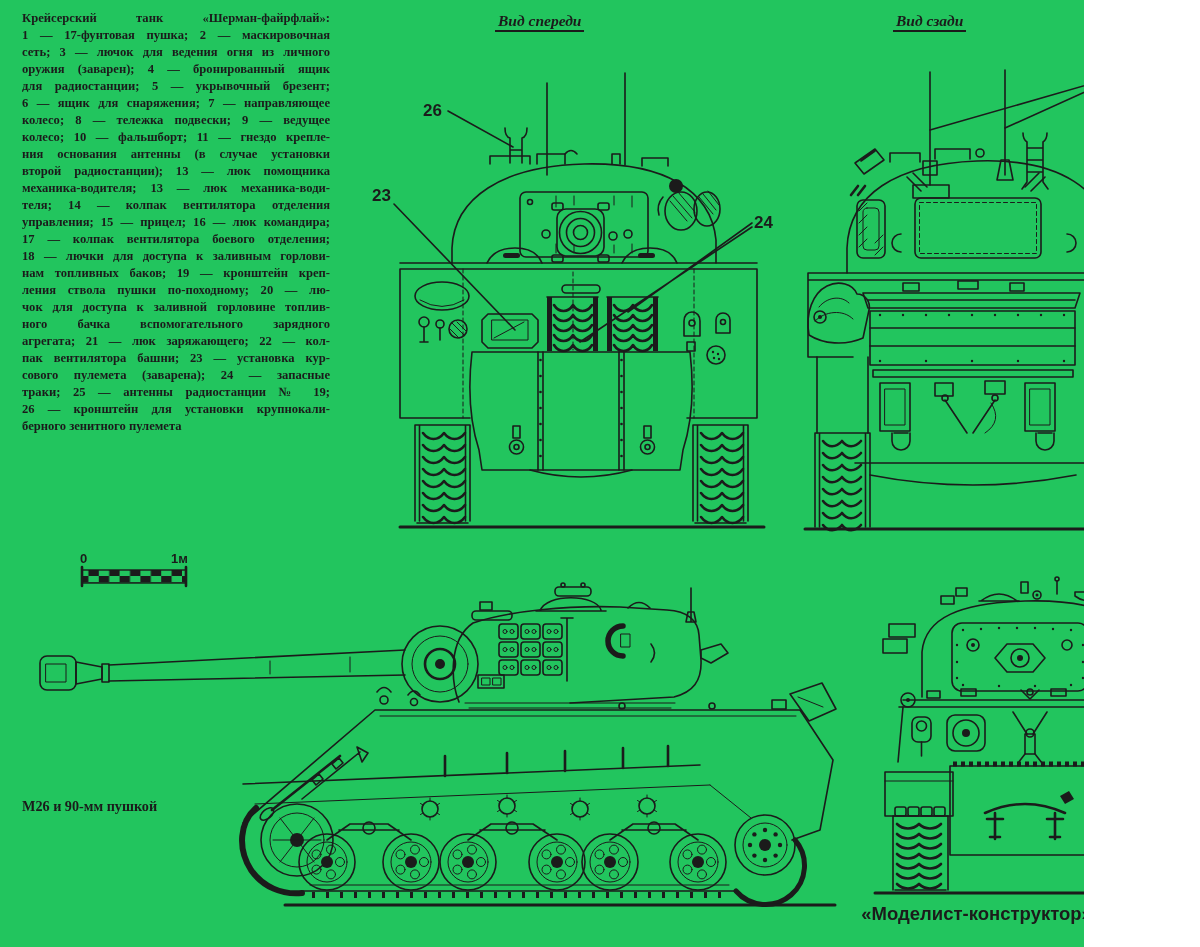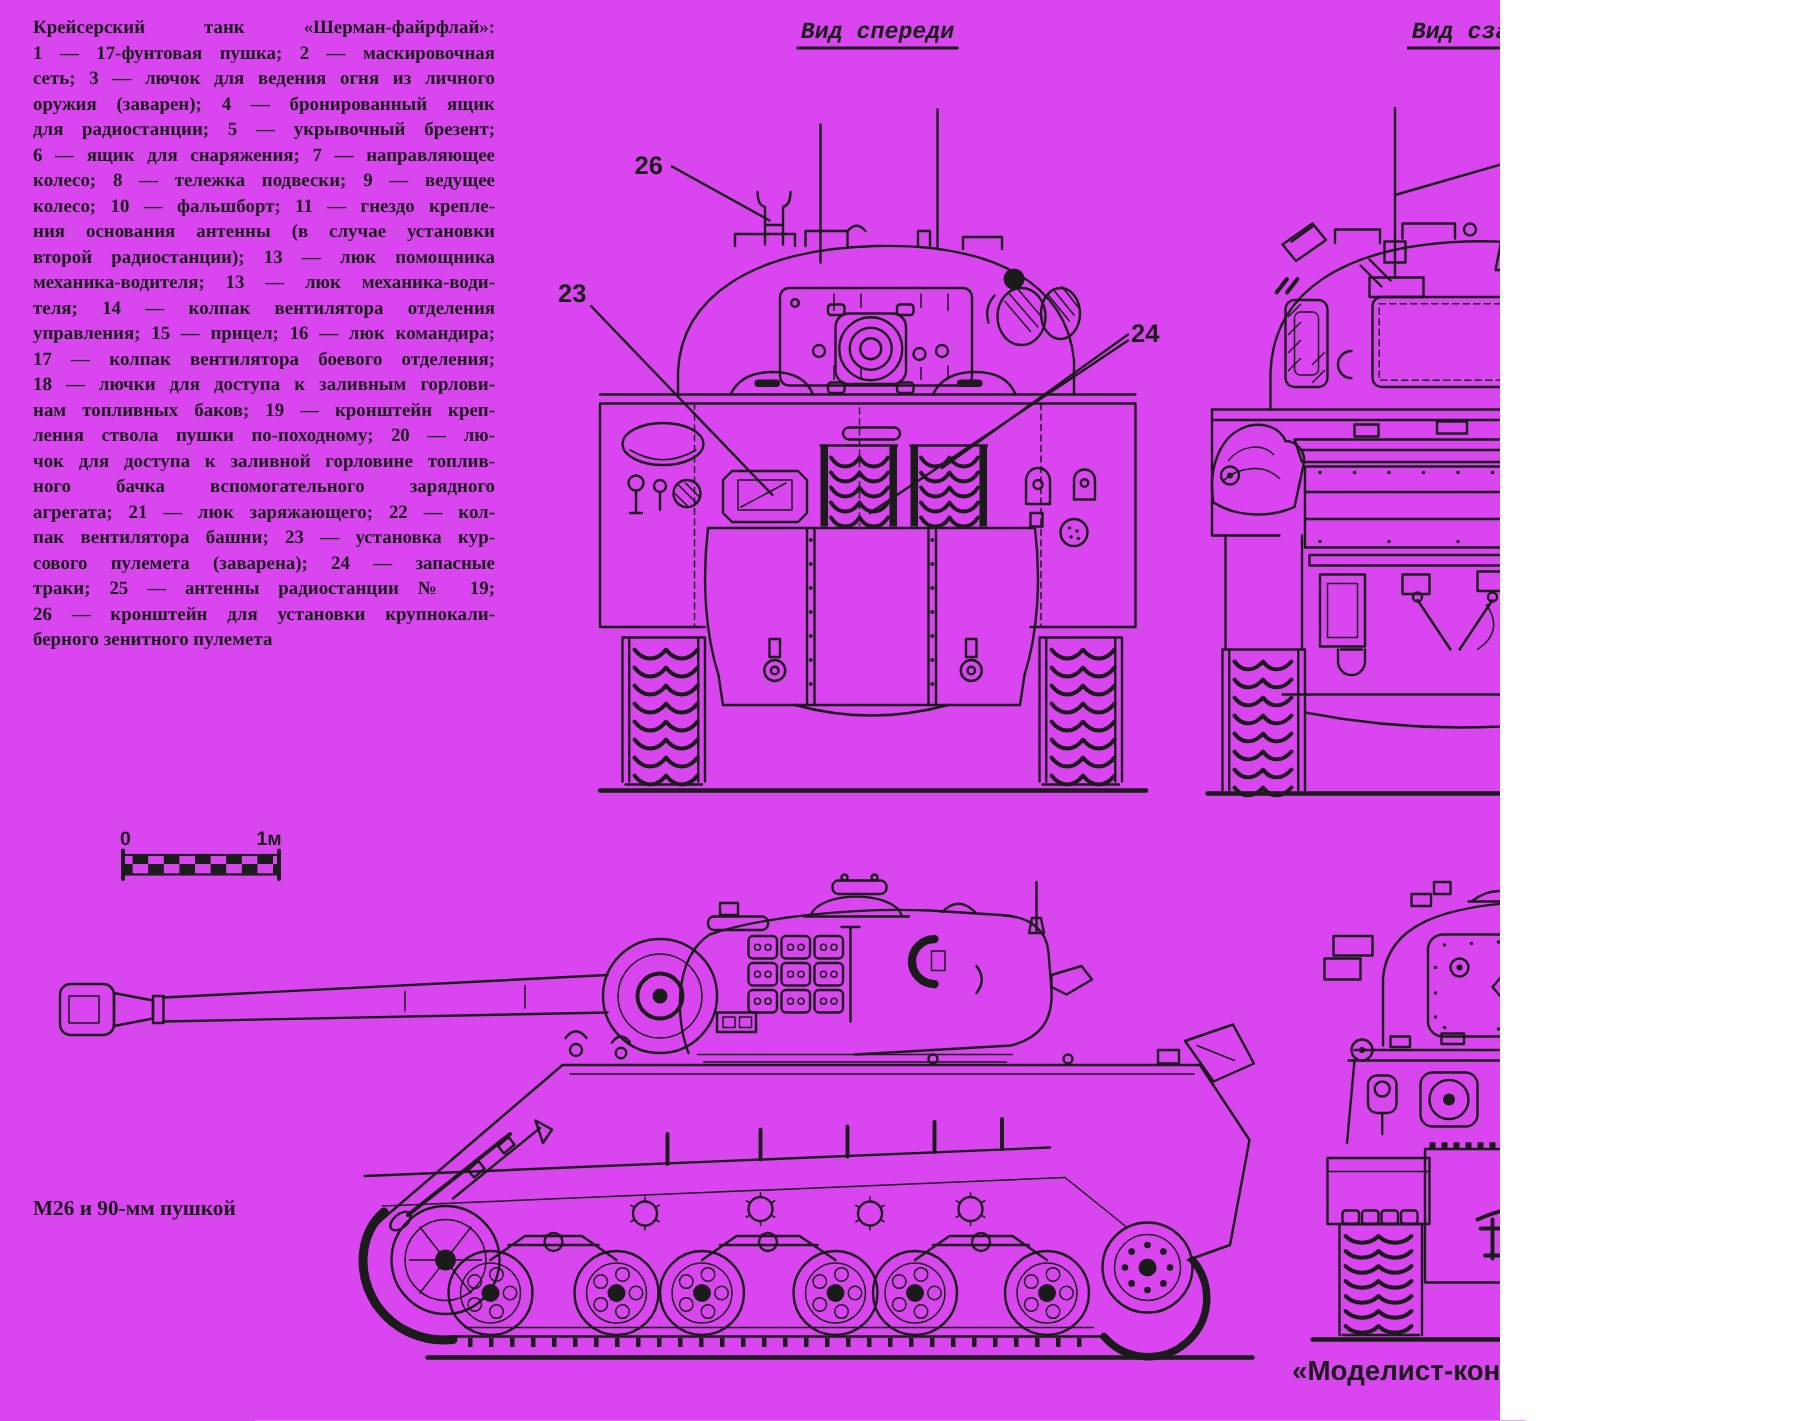--- a/index.html
+++ b/index.html
@@ -1,26 +1,26 @@
 <!DOCTYPE html>
 <html><head>
 <meta charset="utf-8">
 <style>
   html,body{margin:0;padding:0;}
-  .page{position:relative;width:1000px;height:947px;background:#d946ef;overflow:hidden;
+  .page{position:relative;width:1084px;height:947px;background:#22c55e;overflow:hidden;
         font-family:"Liberation Serif",serif;color:#1b1b1b;}
   .abs{position:absolute;}
   
   .legend{left:22px;top:10px;width:308px;font-weight:700;font-size:12.6px;line-height:17px;}
   .jl{text-align:justify;text-align-last:justify;}
   .tline{text-align:justify;text-align-last:justify;}
   .legend [data-name="legend-body"] .tline:last-child{text-align-last:left;}
   
-  .view-title{font-family:Liberation Mono, monospace;font-weight:700;font-style:italic;
-              font-size:15.5px;text-align:center;}
+  .view-title{font-family:Liberation Serif, serif;font-weight:700;font-style:italic;
+              font-size:15.5px;text-align:left;}
   .view-title span{border-bottom:2px solid #1b1b1b;padding:0 3px 1px;}
   
   .caption{left:22px;top:797px;width:240px;font-weight:700;font-size:14.2px;line-height:19.5px;}
   .caption .tline{text-align:left;text-align-last:left;}
   .footer{left:850px;top:903px;width:340px;font-family:Liberation Sans, sans-serif;
           font-weight:700;font-size:18.5px;text-align:center;}
   
   svg{overflow:visible;}
   .ln,.ln2,.ln3,.gnd{fill:none;stroke:#1b1b1b;stroke-width:1.6;stroke-linecap:round;stroke-linejoin:round;}
   .ln2{stroke-width:2.6}

